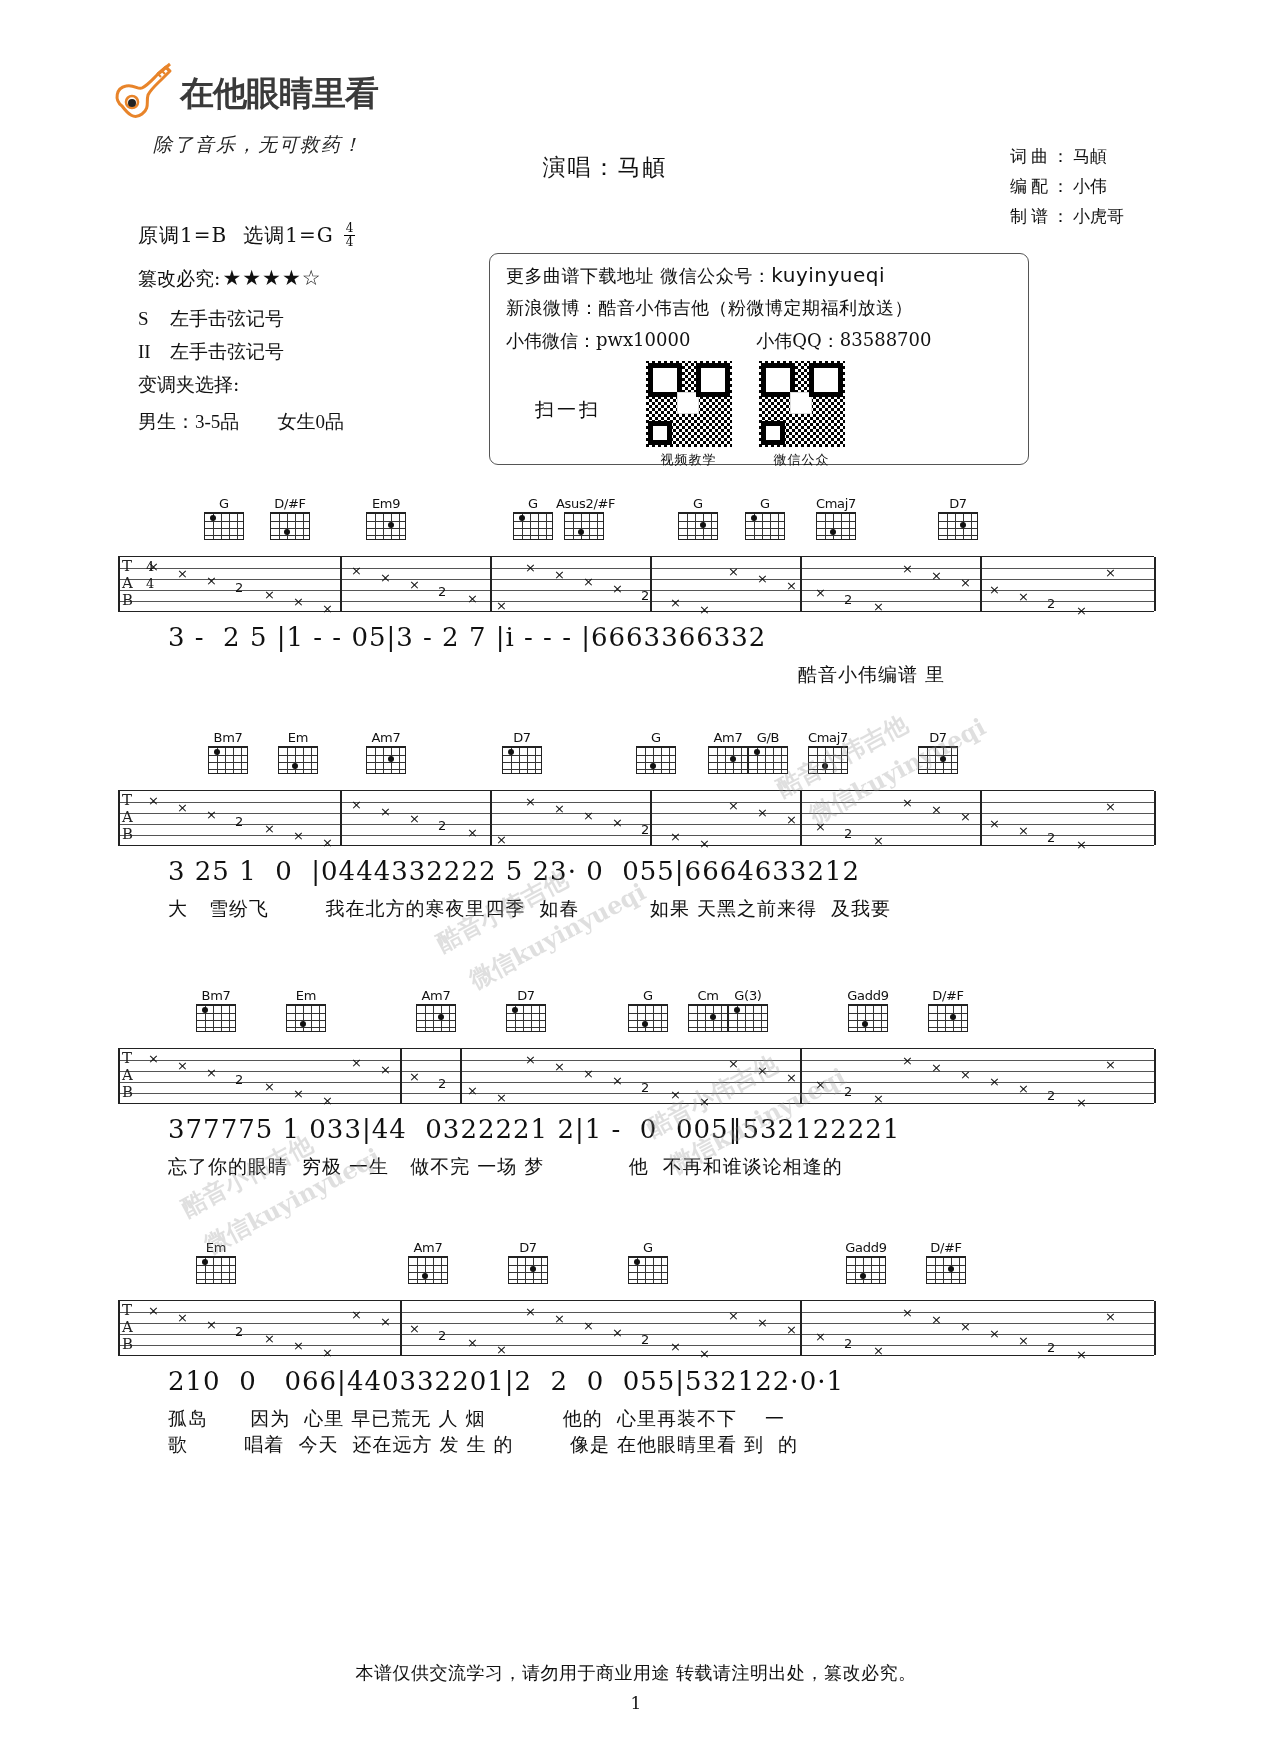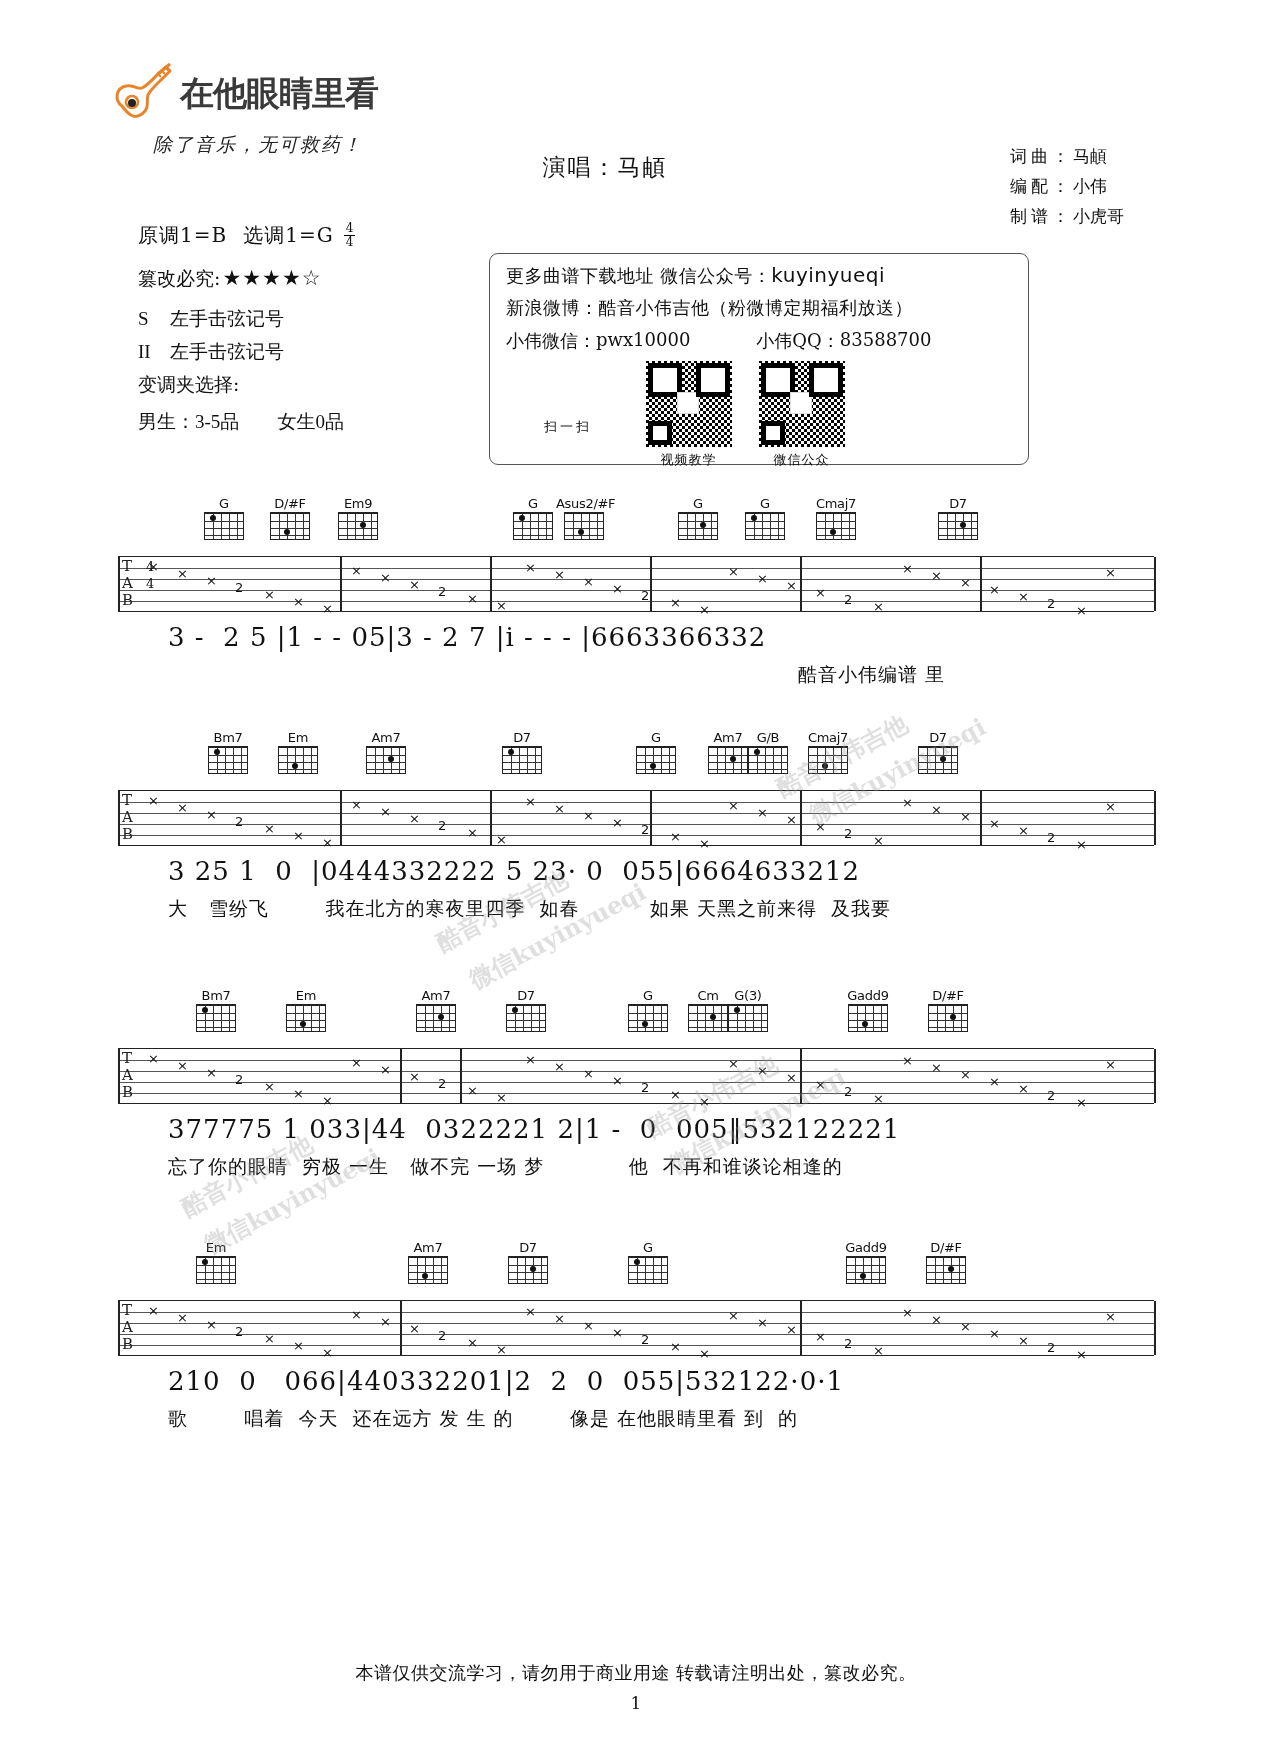--- a/index.html
+++ b/index.html
@@ -50,21 +50,21 @@
   
   .infobox { position:absolute; left:489px; top:253px; width:540px; height:212px;
              border:1.6px solid #555; border-radius:9px; background:#fff; }
   .ib-line { font-family:"DejaVu Serif", serif; font-size:18px; margin:9px 0 0 16px;
              white-space:nowrap; letter-spacing:0.5px; }
   .ib-line .mono { font-family:"DejaVu Sans", sans-serif; font-size:20px; letter-spacing:0.5px; }
   .ib-line2 { margin-top:8px; }
   .ib-wx { display:flex; margin:9px 0 0 16px; font-family:"DejaVu Serif", serif; font-size:18px; }
   .ib-wx .seg2 { margin-left:66px; }
   .qr-area { display:flex; align-items:flex-start; margin-top:8px; padding-left:18px; }
-  .scan { font-family:"DejaVu Serif", serif; font-size:13px; margin-top:57px; width:120px;
+  .scan { font-family:"DejaVu Serif", serif; font-size:19px; margin-top:36px; width:120px;
           text-align:center; letter-spacing:3px; }
   .qr-col { width:105px; margin-left:8px; text-align:center; }
   .qr { width:86px; height:86px; margin:0 auto;
         background:
           repeating-linear-gradient(90deg,#000 0 3px,#fff 3px 6px),
           repeating-linear-gradient(0deg,#000 0 3px,#fff 3px 6px);
         background-blend-mode:difference;
         position:relative; }
   .qr::before, .qr::after, .qr i {
         content:""; position:absolute; width:24px; height:24px;
@@ -229,21 +229,21 @@
               <div class="v" style="left: 8px;"></div>
               <div class="v" style="left: 16px;"></div>
               <div class="v" style="left: 24px;"></div>
               <div class="v" style="left: 32px;"></div>
               <div class="h" style="top: 7px;"></div>
               <div class="h" style="top: 14px;"></div>
               <div class="h" style="top: 21px;"></div>
               <div class="cd-dot" style="left: 13px; top: 15px;"></div>
             </div>
           </div>
-          <div class="chorddia" style="left: 330px;">
+          <div class="chorddia" style="left: 358px;">
             <div class="cd-name">Em9</div>
             <div class="cd-grid">
               <div class="v" style="left: 8px;"></div>
               <div class="v" style="left: 16px;"></div>
               <div class="v" style="left: 24px;"></div>
               <div class="v" style="left: 32px;"></div>
               <div class="h" style="top: 7px;"></div>
               <div class="h" style="top: 14px;"></div>
               <div class="h" style="top: 21px;"></div>
               <div class="cd-dot" style="left: 21px; top: 8px;"></div>
@@ -848,20 +848,21 @@
             <div class="tstring" style="left: 842px; top: 18px;">×</div>
             <div class="tstring" style="left: 871px; top: 25px;">×</div>
             <div class="tstring" style="left: 900px; top: 32px;">×</div>
             <div class="tstring" style="left: 929px; top: 39px;">2</div>
             <div class="tstring" style="left: 958px; top: 46px;">×</div>
             <div class="tstring" style="left: 987px; top: 8px;">×</div>
           </div>
           <div class="tabclef">T<br>A<br>B</div>
         </div>
         <div class="notes">210  0   066|440332201|2  2  0  055|532122·0·1</div>
+        <div class="lyrics" style="padding-left: 0px;">孤岛      因为  心里 早已荒无 人 烟           他的  心里再装不下    一</div>
         <div class="lyrics" style="padding-left: 0px;">歌        唱着  今天  还在远方 发 生 的        像是 在他眼睛里看 到  的</div>
       </div>
     </div>
 
   <div id="wm-host">
       <div class="wm" style="left: 770px; top: 740px; transform: rotate(-28deg);">酷音小伟吉他</div>
       <div class="wm" style="left: 800px; top: 755px; transform: rotate(-28deg);">微信kuyinyueqi</div>
       <div class="wm" style="left: 430px; top: 895px; transform: rotate(-28deg);">酷音小伟吉他</div>
       <div class="wm" style="left: 460px; top: 920px; transform: rotate(-28deg);">微信kuyinyueqi</div>
       <div class="wm" style="left: 175px; top: 1160px; transform: rotate(-28deg);">酷音小伟吉他</div>

